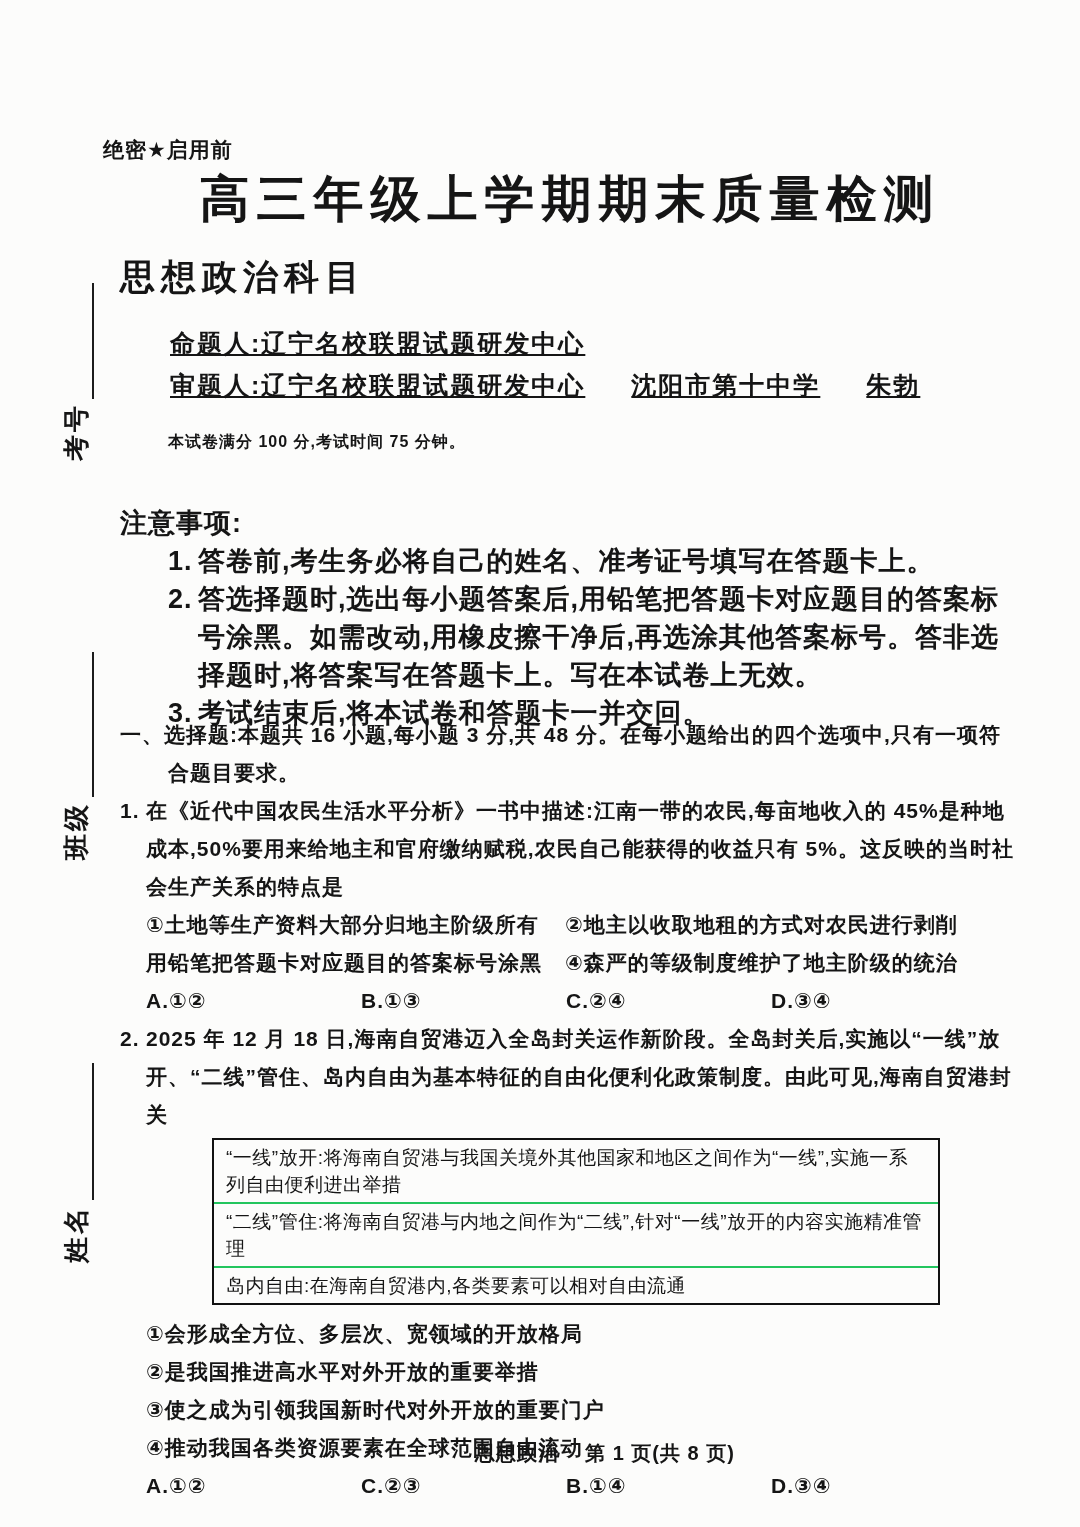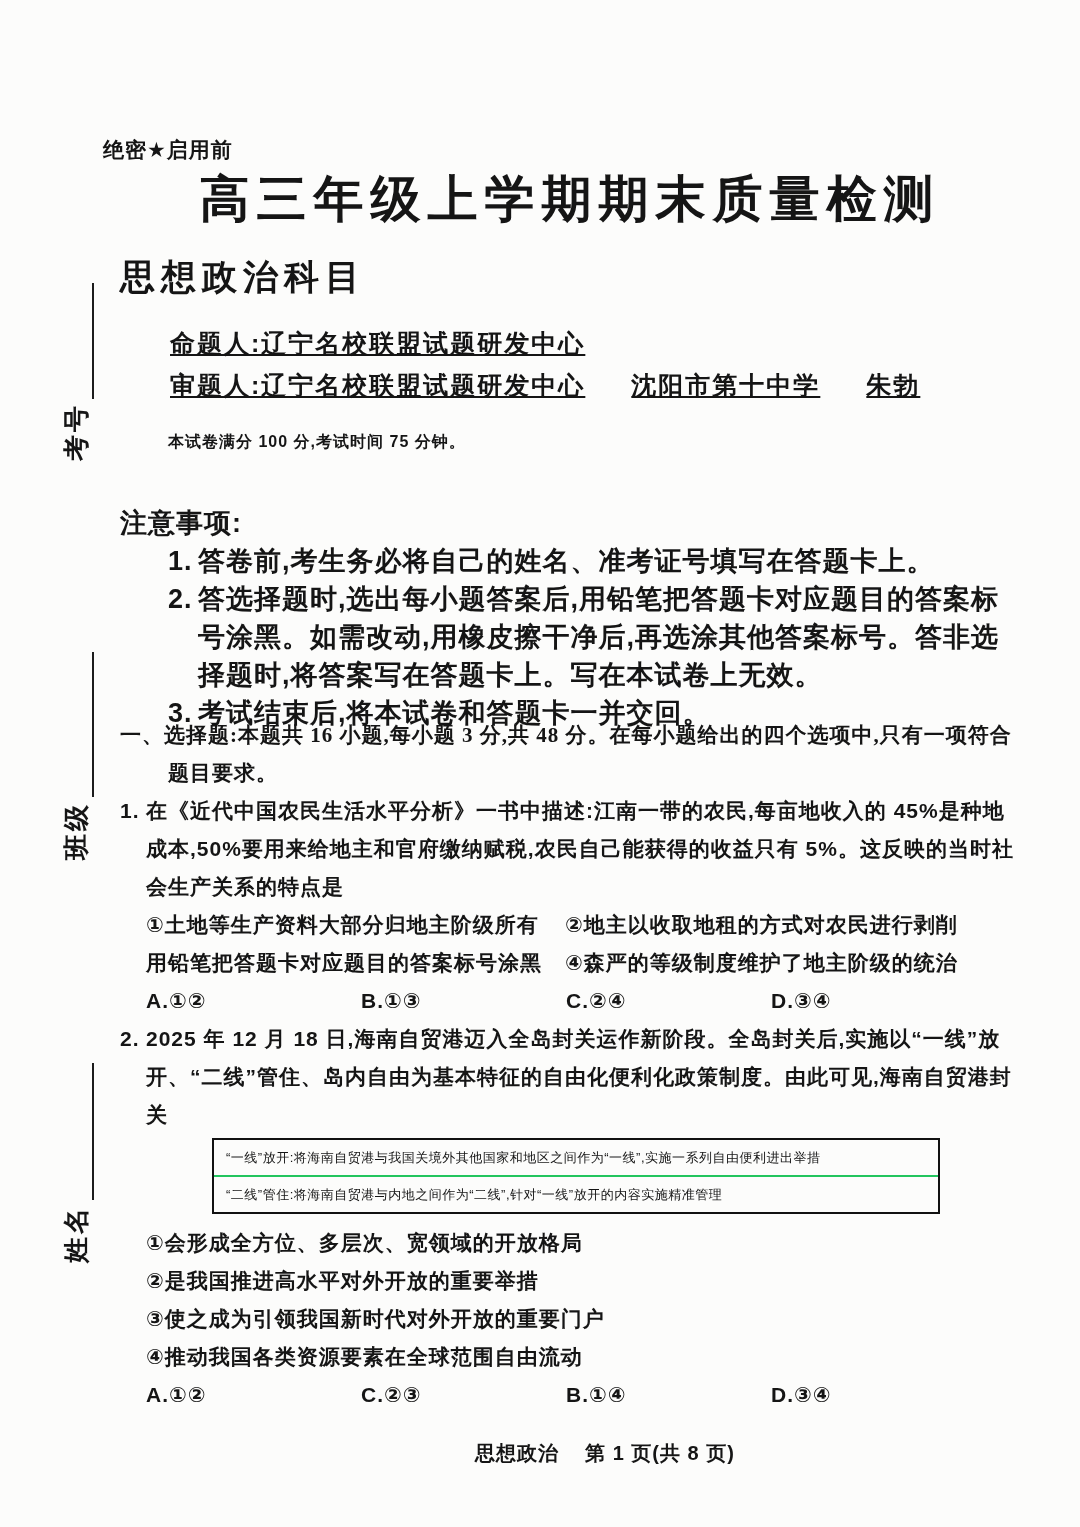--- a/index.html
+++ b/index.html
@@ -40,33 +40,33 @@
   .exam-meta { left:168px; top:432px; font-size:16px; font-weight:600; }
 
   .notice { left:120px; top:470px; width:902px; font-size:27px; line-height:38px; font-weight:600;margin-top:34px; }
   .notice-title { font-weight:700; }
   .notice-items { padding-left:48px; }
   .n-item { display:flex; }
   .n-item .num { flex:0 0 30px; }
   .n-item .txt { flex:1; }
 
   .main { left:120px; top:716px; width:902px; font-size:21px; line-height:38px; font-weight:600; }
-  .section-heading { font-weight:700; padding-left:48px; text-indent:-48px;font-family:Liberation Serif, serif; }
+  .section-heading { font-weight:700; padding-left:48px; text-indent:-48px; }
   .stem { display:flex; }
   .stem .num { flex:0 0 26px; }
   .stem .txt { flex:1; }
 
   .opt-grid { display:grid; grid-template-columns:419px 1fr; padding-left:26px; }
   .choice-row { display:grid; grid-template-columns:215px 205px 205px 1fr; padding-left:26px; }
   .opt-list { padding-left:26px; }
 
   .info-table {
     margin:4px 0 10px 92px; width:728px;
     border:2px solid #111;
-    font-size:13px; line-height:27px; font-weight:500; letter-spacing:0.5px;
+    font-size:19px; line-height:27px; font-weight:500; letter-spacing:0.5px;
   }
   .info-row { padding:4px 12px; }
   .info-row + .info-row { border-top:2px solid #22c55e; }
 
   .page-footer {
     left:120px; top:1440px; width:970px; text-align:center;
     font-size:20px; font-weight:700;
   }
   .page-footer .gap { display:inline-block; width:26px; }
 </style>
@@ -138,20 +138,21 @@
   </div>
 
   <div>
     <div class="stem">
       <span class="num">2.</span>
       <span class="txt">2025 年 12 月 18 日,海南自贸港迈入全岛封关运作新阶段。全岛封关后,实施以“一线”放开、“二线”管住、岛内自由为基本特征的自由化便利化政策制度。由此可见,海南自贸港封关</span>
     </div>
     <div class="info-table">
       <div class="info-row">“一线”放开:将海南自贸港与我国关境外其他国家和地区之间作为“一线”,实施一系列自由便利进出举措</div>
       <div class="info-row">“二线”管住:将海南自贸港与内地之间作为“二线”,针对“一线”放开的内容实施精准管理</div>
+      <div class="info-row">岛内自由:在海南自贸港内,各类要素可以相对自由流通</div>
     </div>
     <div class="opt-list">
       <div>①会形成全方位、多层次、宽领域的开放格局</div>
       <div>②是我国推进高水平对外开放的重要举措</div>
       <div>③使之成为引领我国新时代对外开放的重要门户</div>
       <div>④推动我国各类资源要素在全球范围自由流动</div>
     </div>
     <div class="choice-row">
       <div>A.①②</div>
       <div>C.②③</div>

